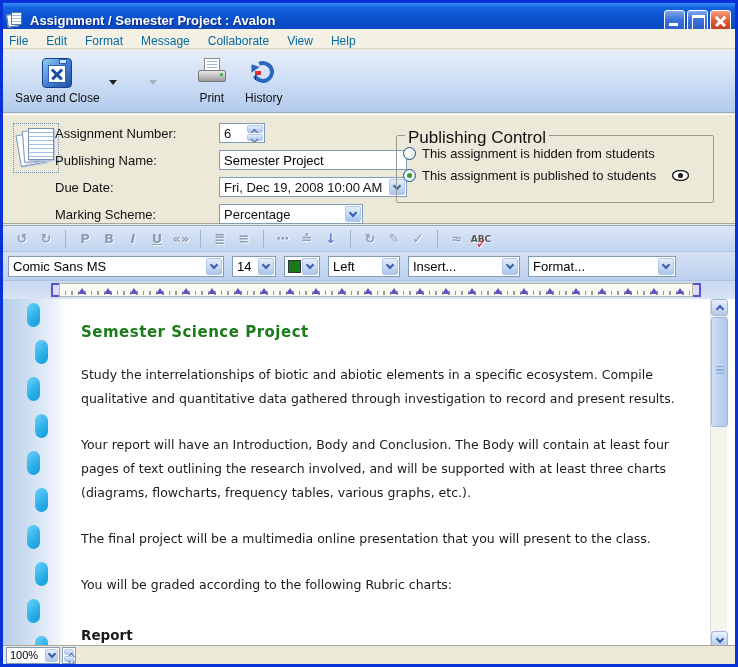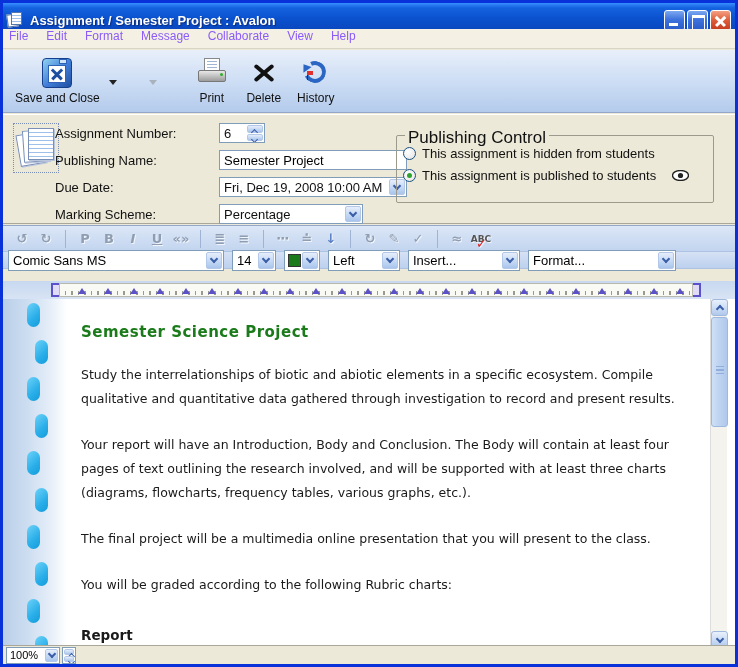--- a/index.html
+++ b/index.html
@@ -30,22 +30,22 @@
   .winbtn.max::after { content:""; position:absolute; left:4px; top:4px; width:11px; height:11px;
                        border:1px solid #fff; border-top-width:3px; }
   .winbtn.close::before, .winbtn.close::after {
     content:""; position:absolute; left:3px; top:9px; width:13px; height:2.5px; background:#fff; }
   .winbtn.close::before { transform:rotate(45deg); }
   .winbtn.close::after  { transform:rotate(-45deg); }
 
   
   .menubar {
     position:absolute; left:0; top:26px; right:0; height:20px;
-    background:#F4F1E4; display:flex; align-items:flex-start; padding:0 6px; gap:18px;
-    border-bottom:1px solid #D8D5C4; font-size:12px; color:#8b5cf6;
+    background:#F4F1E4; display:flex; align-items:flex-end; padding:0 6px; gap:18px;
+    border-bottom:1px solid #D8D5C4; font-size:12px; color:#0369a1;
   }
 
   
   .toolbar {
     position:absolute; left:0; top:47px; right:0; height:63px;
     background:linear-gradient(180deg,#E8EFFA 0%,#CBDCF4 55%,#B4CBEC 100%);
     border-bottom:1px solid #93A8C8;
     display:flex; align-items:flex-start; padding:5px 6px 0 6px;
   }
   .tbtn { display:flex; flex-direction:column; align-items:center; justify-content:flex-start;
@@ -152,21 +152,21 @@
   .edico { min-width:22px; height:21px; display:flex; align-items:center; justify-content:center;
     font-size:13px; font-weight:bold; color:#8E9DB2; text-shadow:1px 1px 0 #F2F6FC;
     font-family:"DejaVu Sans",sans-serif; }
   .edsep { width:1px; height:18px; background:#9FB4D4; margin:0 6px; }
   .edico.blue { color:#5B7FC4; }
   .edico.abc { position:relative; color:#555; font-size:9px; letter-spacing:0; }
   .edico.abc .chk { position:absolute; left:6px; top:8px; color:#D22; font-size:13px; }
 
   
   .fmtbar {
-    position:absolute; left:0; top:249px; right:0; height:17px;
+    position:absolute; left:0; top:249px; right:0; height:29px;
     background:linear-gradient(180deg,#D6E2F5 0%,#BCD0EE 100%);
     border-bottom:1px solid #AEC3E2;
     display:flex; align-items:center; padding:0 5px; gap:8px; font-size:13px;
   }
   .fcombo { background:#fff; border:1px solid #7F9DB9; height:21px; display:flex; align-items:center; }
   .fcombo .txt { padding:0 4px; flex:1 1 auto; white-space:nowrap; overflow:hidden; }
   .swatch { width:13px; height:13px; margin-left:3px; border:1px solid #333; flex:0 0 auto; }
 
   
   .rulerrow { position:absolute; left:0; top:278px; right:0; height:18px;
@@ -270,26 +270,20 @@
     <span class="tb-gap"></span>
     <div class="tbtn">
       <span class="ticon">
           <span class="icon-print">
             <span class="paper"></span>
             <span class="body"></span>
             <span class="led"></span>
           </span>
         </span>
       <span class="tlabel">Print</span>
-    </div>
-    <div class="tbtn">
-      <span class="ticon">
-          <span class="icon-delete"></span>
-        </span>
-      <span class="tlabel">Delete</span>
     </div>
     <div class="tbtn">
       <span class="ticon">
           <span class="icon-history">
             <span class="ring"></span>
             <span class="head"></span>
             <span class="pole"></span>
             <span class="flag"></span>
           </span>
         </span>

